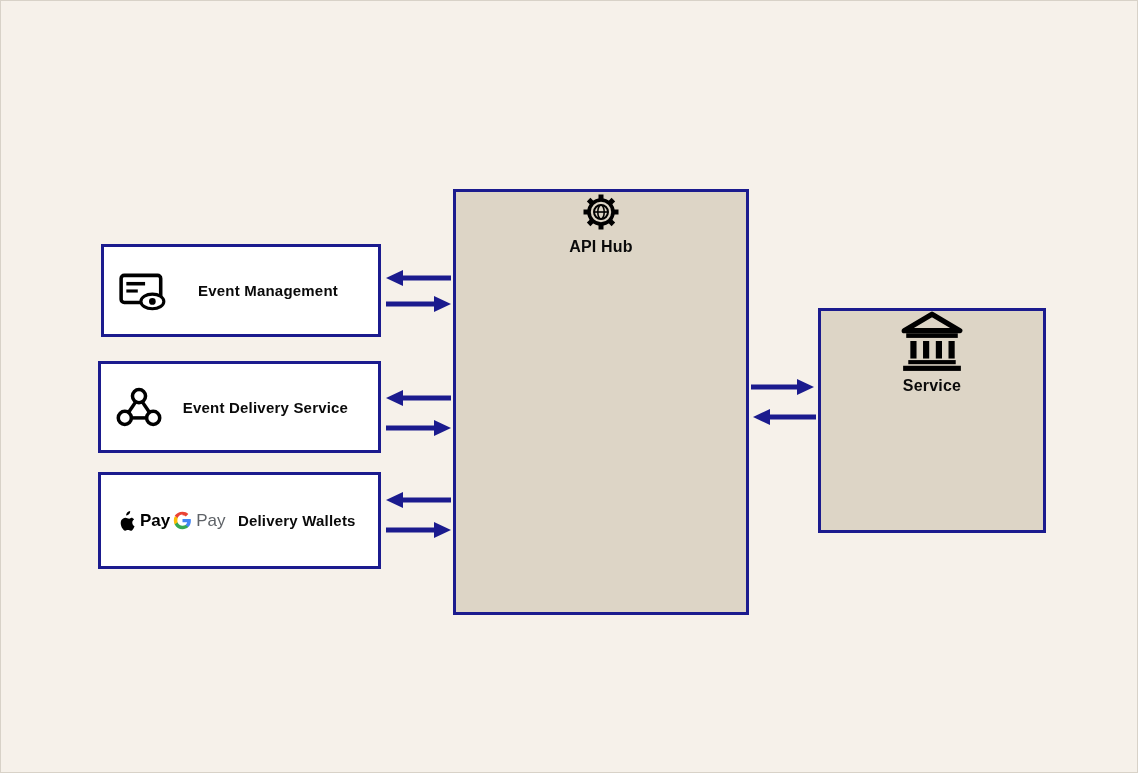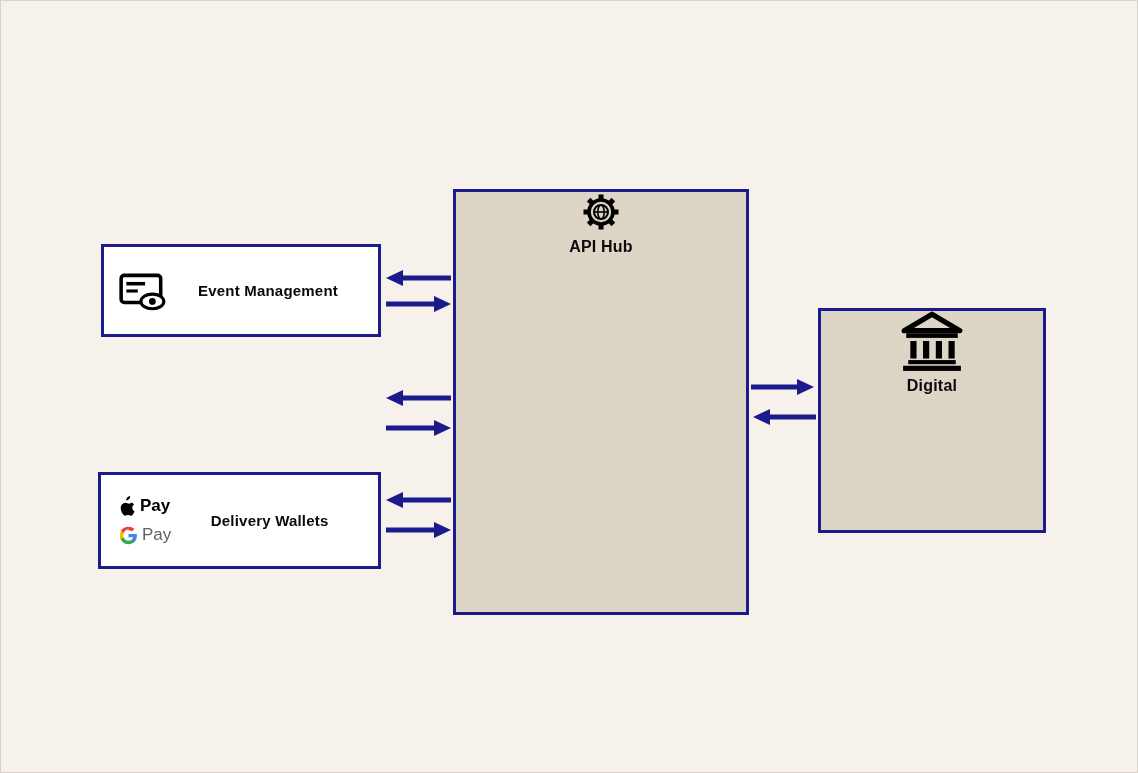--- a/index.html
+++ b/index.html
@@ -30,21 +30,21 @@
   .side-box { padding: 0 10px 0 14px; }
   .node-label {
     font-weight: bold;
     font-size: 15px;
     color: #0a0a0a;
     letter-spacing: 0.2px;
   }
   .side-box .node-label { flex: 1; text-align: center; }
   .big-label { font-size: 16px; margin-top: 6px; }
   .icon-wrap { display: flex; align-items: center; justify-content: center; }
-  .wallet-col { display: flex; flex-direction: column; gap: 9px; padding-left: 4px; }
+  .wallet-col { display: flex; gap: 3px; padding-left: 4px; }
   .pay-row { display: flex; align-items: center; gap: 4px; }
   .apple-pay-text { font-size: 17px; font-weight: 600; color: #000; }
   .google-pay-text { font-size: 17px; font-weight: 500; color: #5f6368; }
   
   #card-management { left: 100px; top: 243px; width: 280px; height: 93px; }
   #event-delivery  { left: 97px;  top: 360px; width: 283px; height: 92px; }
   #digital-wallets { left: 97px;  top: 471px; width: 283px; height: 97px; }
   #api-hub         { left: 452px; top: 188px; width: 296px; height: 426px; }
   #client          { left: 817px; top: 307px; width: 228px; height: 225px; }
 </style>
@@ -75,20 +75,33 @@
         <rect x="3" y="5" width="38" height="26" rx="3" fill="none" stroke="#000" stroke-width="3.4"></rect>
         <line x1="8" y1="13" x2="26" y2="13" stroke="#000" stroke-width="3.4"></line>
         <line x1="8" y1="20" x2="19" y2="20" stroke="#000" stroke-width="3"></line>
         <ellipse cx="33" cy="30" rx="11" ry="7" fill="#fff" stroke="#000" stroke-width="3"></ellipse>
         <circle cx="33" cy="30" r="3.2" fill="#000"></circle>
       </svg>
     </span>
     <span class="node-label">Event Management</span>
   </div>
 
+  <div id="event-delivery" class="node node-white side-box">
+    <span class="icon-wrap">
+      <svg width="48" height="44" viewBox="0 0 44 40">
+        <circle cx="22" cy="10" r="6" fill="none" stroke="#000" stroke-width="3.2"></circle>
+        <circle cx="9" cy="30" r="6" fill="none" stroke="#000" stroke-width="3.2"></circle>
+        <circle cx="35" cy="30" r="6" fill="none" stroke="#000" stroke-width="3.2"></circle>
+        <line x1="19" y1="15.3" x2="12.5" y2="24.8" stroke="#000" stroke-width="3.2"></line>
+        <line x1="25" y1="15.3" x2="31.5" y2="24.8" stroke="#000" stroke-width="3.2"></line>
+        <line x1="15" y1="30" x2="29" y2="30" stroke="#000" stroke-width="3.2"></line>
+      </svg>
+    </span>
+    <span class="node-label">Event Delivery Service</span>
+  </div>
 
   <div id="digital-wallets" class="node node-white side-box">
     <div class="wallet-col">
       <div class="pay-row">
         <svg width="17" height="20" viewBox="0 0 17 20">
           <path fill="#000" d="M11.18.01c.1 1.12-.33 2.2-1.05 3.07-.72.87-1.86 1.53-2.98 1.44-.12-1.08.38-2.22 1.05-2.99C8.95.67 10.18.05 11.18.01zM13.9 6.62c-1.77 0-2.53 1.06-3.77 1.06-1.27 0-2.27-1.03-3.74-1.03-1.49 0-3.09.94-3.95 2.4-1.5 2.6-.39 6.45 1.07 8.56.71 1.03 1.56 2.19 2.68 2.15 1.07-.04 1.48-.69 2.77-.69 1.3 0 1.66.69 2.79.67 1.16-.02 1.89-1.05 2.6-2.09.82-1.19 1.15-2.35 1.17-2.41-.03-.01-2.24-.86-2.26-3.42-.02-2.14 1.75-3.17 1.83-3.22-1-1.47-2.56-1.63-3.19-1.98z"></path>
         </svg>
         <span class="apple-pay-text">Pay</span>
       </div>
       <div class="pay-row">
@@ -132,16 +145,16 @@
         <path d="M32 3 L59 19 L5 19 Z" fill="none" stroke="#000" stroke-width="5" stroke-linejoin="round"></path>
         <rect x="7" y="21.5" width="50" height="4.5" fill="#000"></rect>
         <rect x="11" y="29" width="6" height="17" fill="#000"></rect>
         <rect x="23.3" y="29" width="6" height="17" fill="#000"></rect>
         <rect x="35.7" y="29" width="6" height="17" fill="#000"></rect>
         <rect x="48" y="29" width="6" height="17" fill="#000"></rect>
         <rect x="9" y="47.5" width="46" height="4" fill="#000"></rect>
         <rect x="4" y="53" width="56" height="5" fill="#000"></rect>
       </svg>
     </span>
-    <span class="node-label big-label">Digital</span>
+    <span class="node-label big-label">Service</span>
   </div>
 
 </div>
 
 </body></html>

